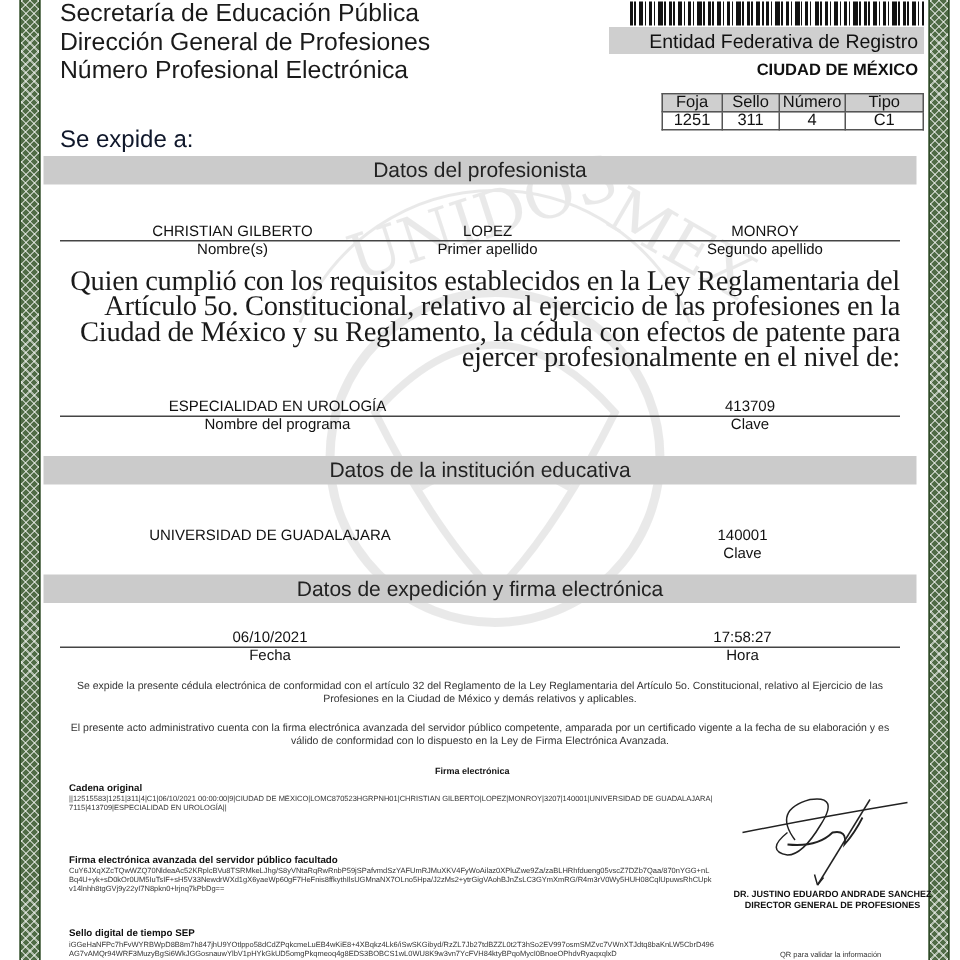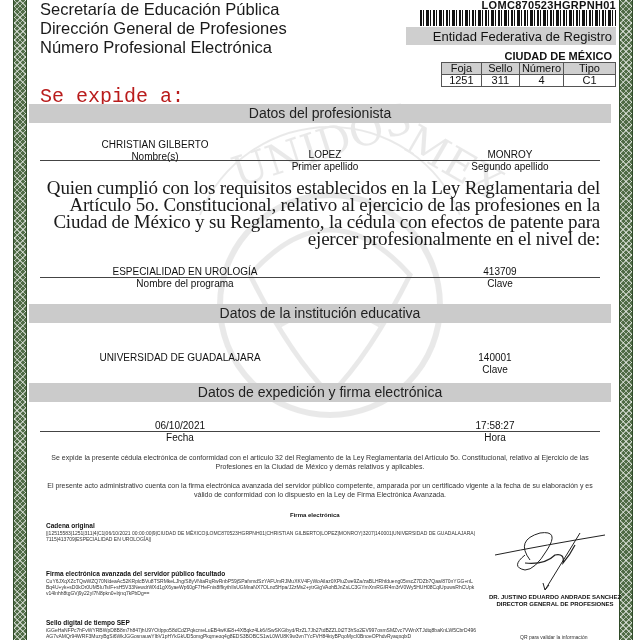--- a/index.html
+++ b/index.html
@@ -16,21 +16,21 @@
     }
     .border-left { left: 13px; }
     .border-right { right: 7px; }
 
     .watermark {
       position: absolute; left: 140px; top: 95px; width: 380px; height: 360px;
       opacity: 0.12; pointer-events: none;
     }
 
     .header-titles { position: absolute; left: 40px; top: 0px; font-size: 16.5px; line-height: 19px; color: #1a1a1a; }
-    .expide { position: absolute; left: 40px; top: 85px; font-size: 20px; font-family: Liberation Mono, monospace; color: #b91c1c; }
+    .expide { position: absolute; left: 40px; top: 85px; font-size: 16px; font-family: Liberation Sans, sans-serif; color: #0f172a; }
 
     .reg-block { position: absolute; right: 24px; top: 0; width: 210px; }
     .curp { text-align: right; font-weight: bold; font-size: 11px; line-height: 10px; height: 9px; overflow: hidden; letter-spacing: 0.3px; }
     .barcode { height: 16px; margin-top: 1px; margin-left: 14px;
       background: repeating-linear-gradient(90deg, #111 0 2px, #fff 2px 3px, #111 3px 4px, #fff 4px 6px, #111 6px 9px, #fff 9px 10px, #111 10px 11px, #fff 11px 13px);
     }
     .entidad-label { background: #cfcfcf; text-align: right; font-size: 13px; padding: 2px 4px 1px; margin-top: 1px; }
     .entidad-value { text-align: right; font-size: 11px; font-weight: bold; padding: 5px 4px 0; }
     .reg-table { position: absolute; right: 24px; top: 62px; border-collapse: collapse; font-size: 11px; }
     .reg-table th, .reg-table td { border: 1px solid #555; padding: 0 2px; text-align: center; height: 11px; line-height: 11px; font-weight: normal; }
@@ -72,21 +72,20 @@
 </svg>
 
 <div class="header-titles">
   <div>Secretaría de Educación Pública</div>
   <div>Dirección General de Profesiones</div>
   <div>Número Profesional Electrónica</div>
 </div>
 <div class="expide">Se expide a:</div>
 
 <div class="reg-block">
-  <div class="curp">LOMC870523HGRPNH01</div>
   <div class="barcode"></div>
   <div class="entidad-label">Entidad Federativa de Registro</div>
   <div class="entidad-value">CIUDAD DE MÉXICO</div>
 </div>
 <table class="reg-table">
   <tbody>
       <tr>
     <th class="c1">Foja</th>
     <th class="c2">Sello</th>
     <th class="c3">Número</th>
@@ -96,21 +95,21 @@
     <td>1251</td>
     <td>311</td>
     <td>4</td>
     <td>C1</td>
   </tr>
 </tbody>
   </table>
 
 <div class="section-bar" style="top:104px;">Datos del profesionista</div>
 <div class="hline" style="left:40px; right:40px; top:160px;"></div>
-<div class="field" style="left:80px; width:150px; top:139px;">
+<div class="field" style="left:80px; width:150px; top:149px;">
   <span class="val">CHRISTIAN GILBERTO</span>
   <span class="lbl">Nombre(s)</span>
 </div>
 <div class="field" style="left:260px; width:130px; top:149px;">
   <span class="val">LOPEZ</span>
   <span class="lbl">Primer apellido</span>
 </div>
 <div class="field" style="left:450px; width:120px; top:149px;">
   <span class="val">MONROY</span>
   <span class="lbl">Segundo apellido</span>

